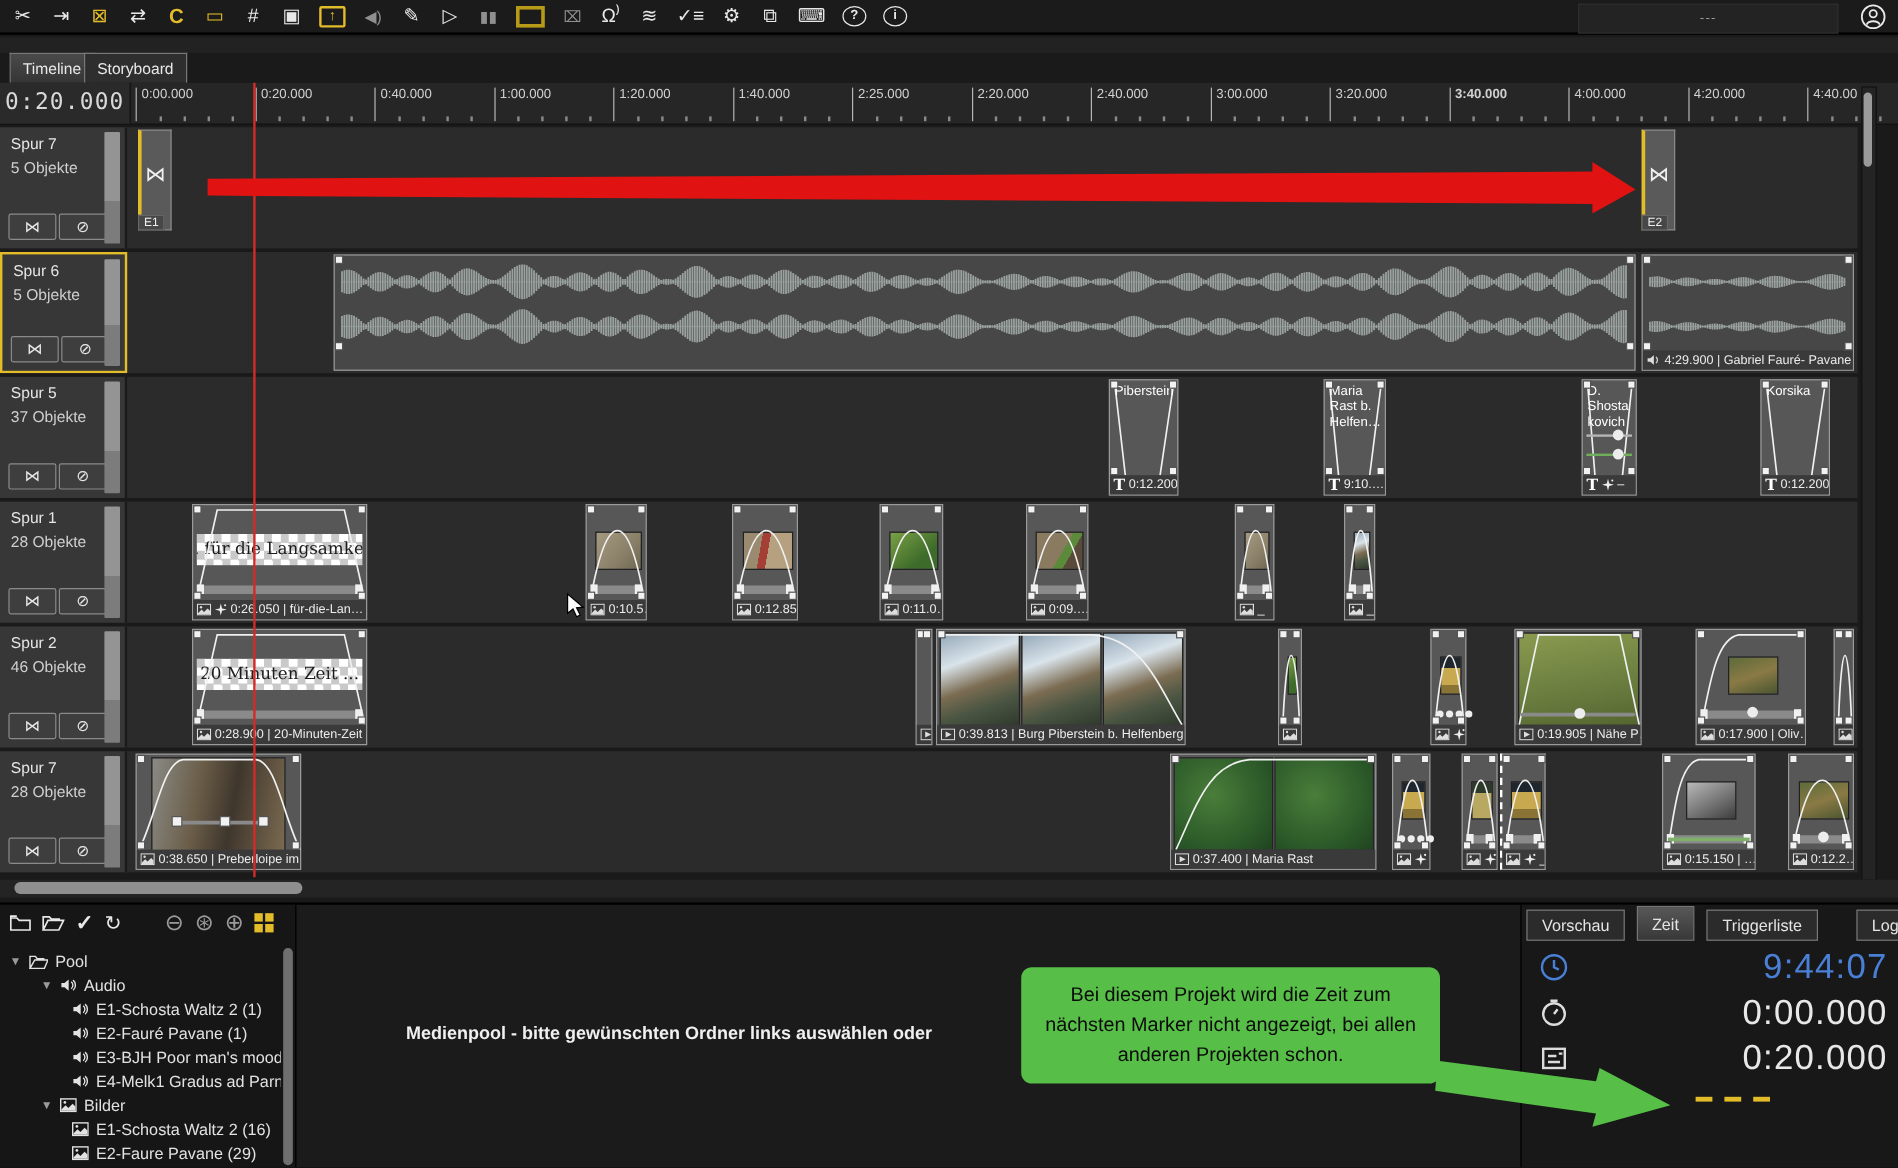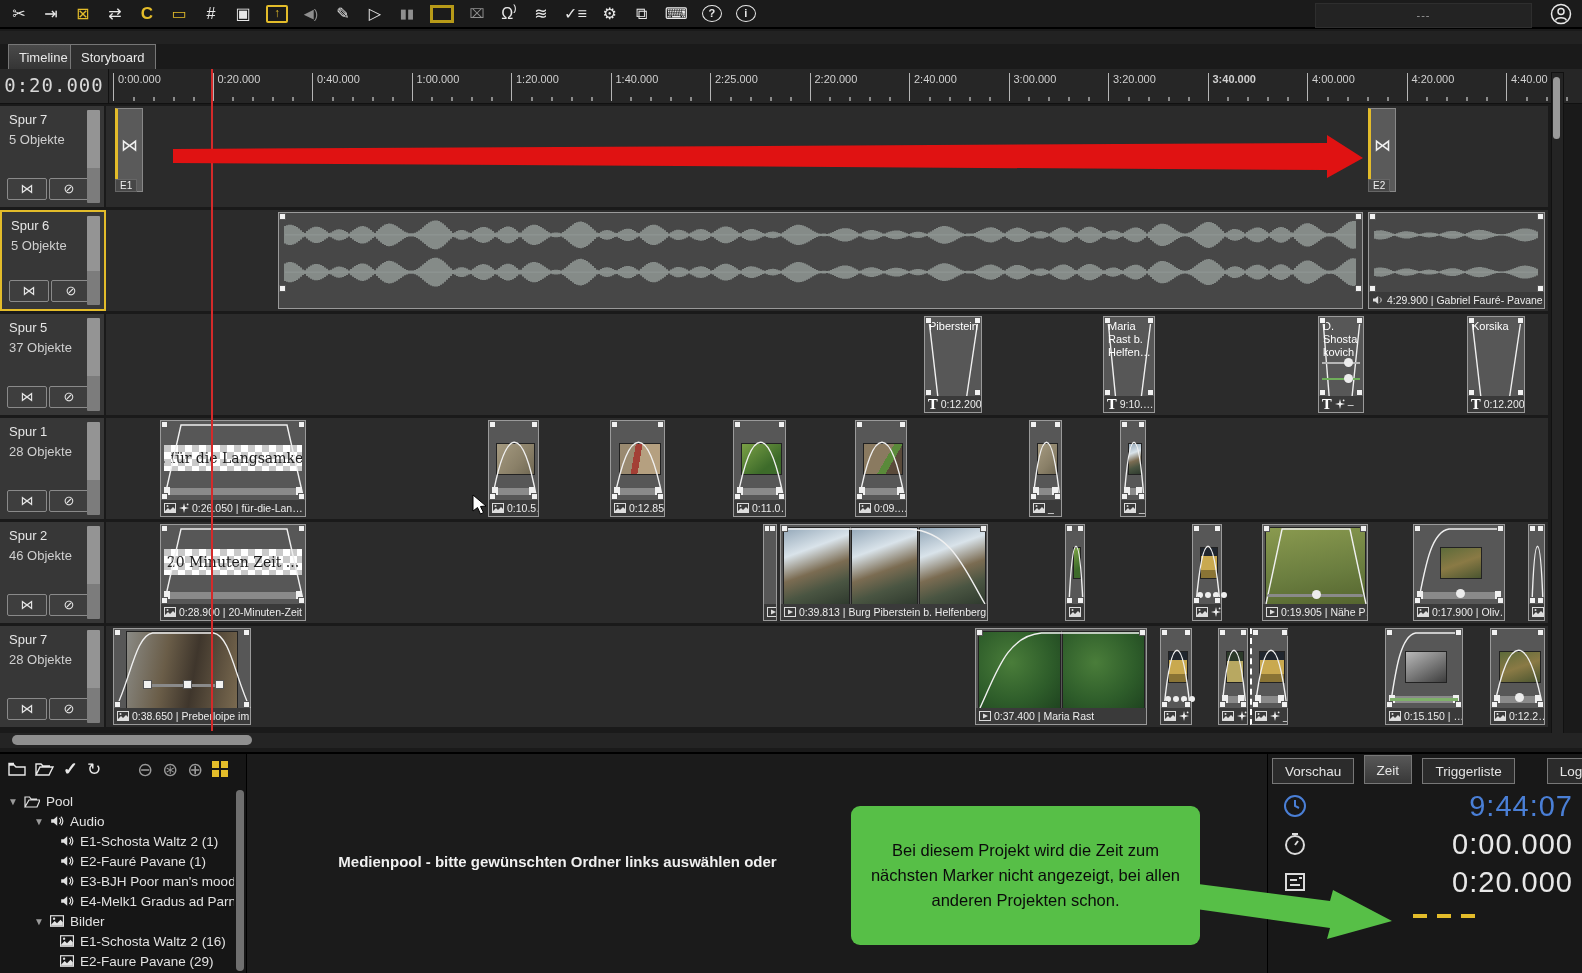--- a/index.html
+++ b/index.html
@@ -83,21 +83,21 @@
   .ptab{position:absolute;top:4px;height:26px;padding:0 12px;line-height:26px;font-size:13.5px;color:#e4e4e4;
         background:#2b2b2b;border:1px solid #777;box-sizing:border-box;}
   .ptab.active{background:linear-gradient(#585858,#383838);top:1px;height:29px;line-height:29px;}
   .trow{position:absolute;left:10px;right:10px;height:34px;}
   .trow .val{position:absolute;right:0;top:0;font-size:29px;letter-spacing:1px;color:#e8e8e8;font-family:"Liberation Sans",sans-serif;}
   .trow .val.blue{color:#4a7fd6;}
   .trow svg{position:absolute;left:5px;top:4px;}
   .dashes{position:absolute;left:145px;top:160px;display:flex;gap:10px;}
   .dashes i{width:14px;height:4px;background:#e3bc2a;}
   
-  .note{position:absolute;left:851px;top:806px;width:349px;height:139px;background:#57bf47;border-radius:9px;
+  .note{position:absolute;left:851px;top:806px;width:349px;height:97px;background:#57bf47;border-radius:9px;
         display:flex;align-items:center;justify-content:center;text-align:center;color:#0b0b0b;font-size:16.5px;line-height:1.5;padding:0 18px;box-sizing:border-box;}
   .overlay{position:absolute;left:0;top:0;pointer-events:none;}
 </style>
 </head>
 <body>
 
 <div id="app">
   <div class="toolbar">
     <span style="display:flex;gap:14px;align-items:center;">
         <span class="tbi w">✂</span>

